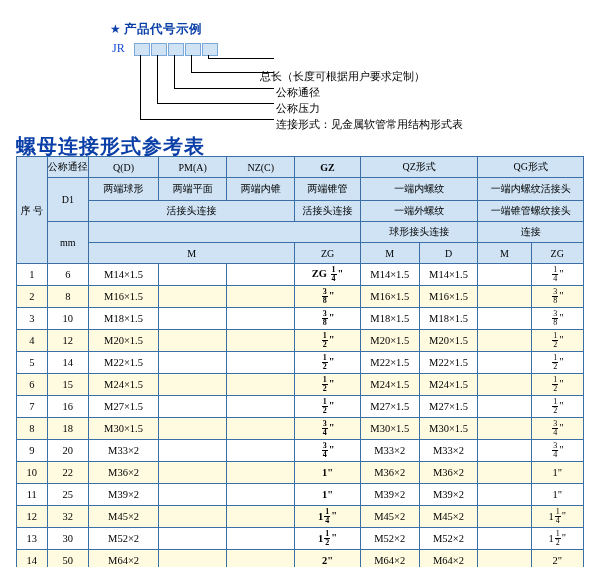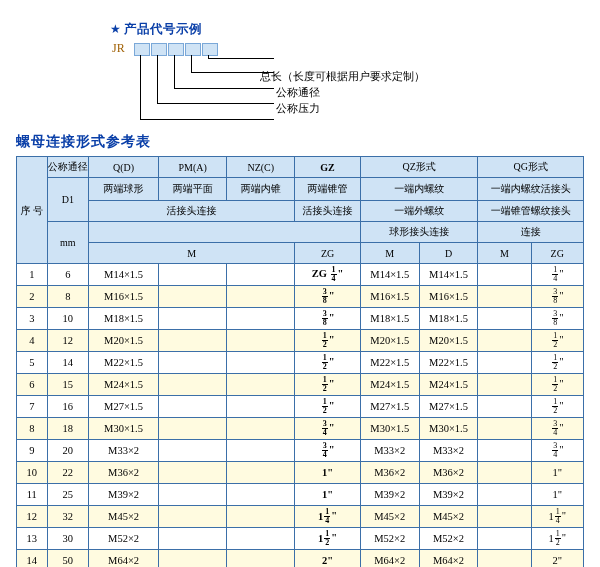--- a/index.html
+++ b/index.html
@@ -5,32 +5,32 @@
   html,body{margin:0;padding:0;}
   body{
     width:600px;height:567px;background:#ffffff;
     font-family:"Liberation Sans","DejaVu Sans",sans-serif;
     color:#000;position:relative;overflow:hidden;
   }
   
   #diagram{position:absolute;left:0;top:0;width:600px;height:128px;}
   .star{position:absolute;left:110px;top:22px;color:#0a3fa8;font-size:12px;}
   .diag-title{position:absolute;left:124px;top:21px;font-size:12.5px;font-weight:bold;color:#0a3fa8;letter-spacing:.5px;}
-  .jr{position:absolute;left:112px;top:41px;font-size:12px;color:#a16207;font-family:"Liberation Serif",serif;}
+  .jr{position:absolute;left:112px;top:41px;font-size:12px;color:#1d4ed8;font-family:"Liberation Serif",serif;}
   .box{position:absolute;top:43px;width:14px;height:11px;border:1px solid #7aa8d8;background:#cfe3f5;}
   .b1{left:134px;}.b2{left:151px;}.b3{left:168px;}.b4{left:185px;}.b5{left:202px;}
   .legend{position:absolute;font-size:11px;color:#000;white-space:nowrap;}
   .l1{left:276px;top:53px;}
   .l2{left:260px;top:69px;}
   .l3{left:276px;top:85px;}
   .l4{left:276px;top:101px;}
   .l5{left:276px;top:117px;}
   .ln{position:absolute;background:#000;}
   
-  #sec-title{position:absolute;left:16px;top:133px;font-size:14px;font-weight:bold;color:#0a3fa8;letter-spacing:1px;font-family:"DejaVu Sans",sans-serif;}
+  #sec-title{position:absolute;left:16px;top:133px;font-size:20px;font-weight:bold;color:#0a3fa8;letter-spacing:1px;font-family:"DejaVu Sans",sans-serif;}
   
   #tbl-wrap{position:absolute;left:16px;top:156px;width:568px;}
   table{border-collapse:collapse;width:568px;font-size:10px;font-family:"Liberation Serif",serif;}
   th,td{border:1px solid #3b6fa8;text-align:center;vertical-align:middle;padding:0;}
   thead td,thead th{background:#cfe3f5;color:#000;font-weight:normal;}
   .hrow td{height:20px;}
   .hrow-tall td{height:22px;}
   .c-seq{width:34px;}
   .c-dn{width:46px;}
   .c-qd{width:76px;}
@@ -72,20 +72,21 @@
 
   <span class="ln" style="left:208px;top:58px;width:66px;height:1px;"></span>
   <span class="ln" style="left:191px;top:72px;width:83px;height:1px;"></span>
   <span class="ln" style="left:174px;top:88px;width:100px;height:1px;"></span>
   <span class="ln" style="left:157px;top:103px;width:117px;height:1px;"></span>
   <span class="ln" style="left:140px;top:119px;width:134px;height:1px;"></span>
 
   <span class="legend l2">总长（长度可根据用户要求定制）</span>
   <span class="legend l3">公称通径</span>
   <span class="legend l4">公称压力</span>
+  <span class="legend l5">连接形式：见金属软管常用结构形式表</span>
 </div>
 
 <div id="sec-title">螺母连接形式参考表</div>
 
 <div id="tbl-wrap">
 <table>
   <thead>
     <tr class="hrow">
       <td class="c-seq seq-head" rowspan="5">序 号</td>
       <td class="c-dn">公称通径</td>

